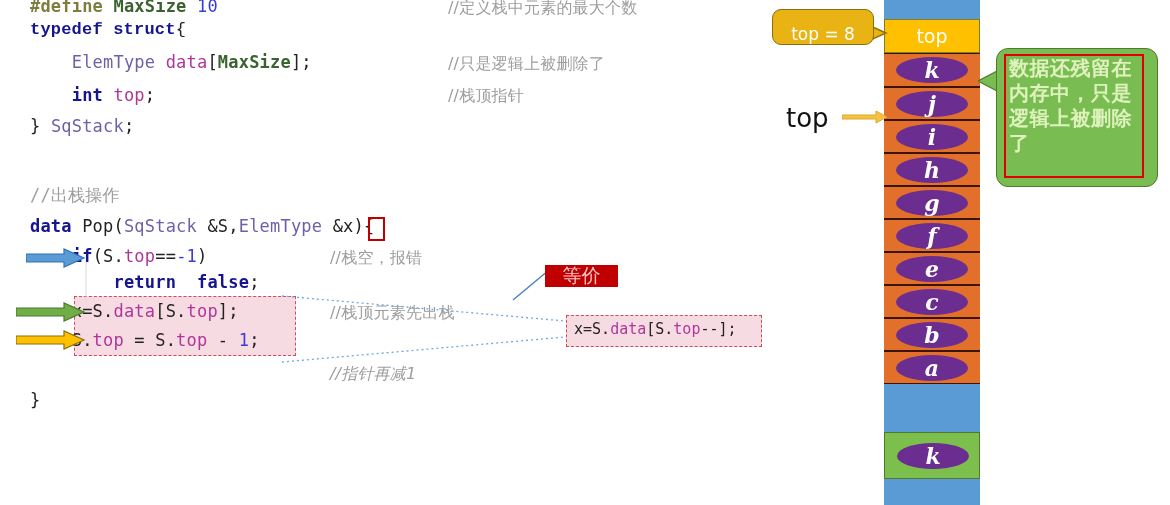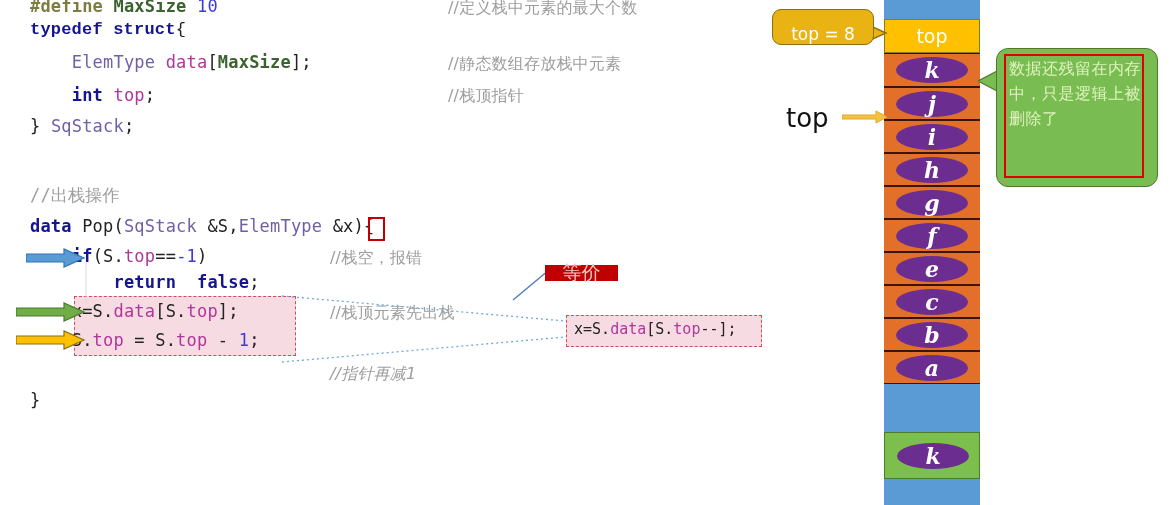--- a/index.html
+++ b/index.html
@@ -45,21 +45,21 @@
     font-family:"DejaVu Sans Mono","Liberation Mono",monospace;
     font-size:15px;white-space:pre;color:#222;
   }
   
   #amp-rect{
     position:absolute;left:368px;top:217px;width:17px;height:24px;
     border:2.2px solid #c00000;box-sizing:border-box;
   }
   
   #equiv-label{
-    position:absolute;left:545px;top:265px;width:73px;height:16px;
+    position:absolute;left:545px;top:265px;width:73px;height:22px;
     background:#c00000;
     display:flex;align-items:center;justify-content:center;
   }
   #equiv-label span{
     color:#f3c6c6;font-size:19px;font-family:"DejaVu Sans","Liberation Sans",sans-serif;
   }
   
   #equiv-leader{
     position:absolute;left:511px;top:268px;width:40px;height:34px;
   }
@@ -117,23 +117,24 @@
     position:absolute;left:996px;top:48px;width:160px;height:137px;
     background:#79bd52;border:1.5px solid #4f7a2e;border-radius:12px;
   }
   #note-tail{position:absolute;left:978px;top:68px;width:22px;height:26px;}
   #note-inner{
     position:absolute;left:1004px;top:54px;width:140px;height:124px;
     border:2.2px solid #e00000;box-sizing:border-box;
   }
   #note-text{
     position:absolute;left:1009px;top:56px;width:132px;
-    color:#dff2bd;font-size:16px;line-height:25px;
+    color:#dff2bd;font-size:20px;line-height:25px;
     font-family:"DejaVu Sans","Liberation Sans",sans-serif;
     letter-spacing:.5px;
+    font-weight:bold;
   }
 </style>
 </head>
 <body>
 
 <div id="code-panel">
 
   <div id="pink-highlight"></div>
 
   <div class="code-line" style="left:30px;top:-4px;"><span class="mac">#define </span><span class="macn">MaxSize</span><span class="pl"> </span><span class="num">10</span></div>
@@ -143,21 +144,21 @@
   <div class="code-line" style="left:30px;top:116px;"><span class="pl">} </span><span class="tp">SqStack</span><span class="pl">;</span></div>
   <div class="code-line" style="left:30px;top:185px;"><span class="cmt-mono">//出栈操作</span></div>
   <div class="code-line" style="left:30px;top:216px;"><span class="kw">data</span><span class="pl"> </span><span class="fn">Pop</span><span class="pl">(</span><span class="tp">SqStack</span><span class="pl"> &amp;S,</span><span class="tp">ElemType</span><span class="pl"> &amp;x){</span></div>
   <div class="code-line" style="left:30px;top:246px;"><span class="pl">    </span><span class="kw">if</span><span class="pl">(S.</span><span class="mem">top</span><span class="pl">==</span><span class="num">-1</span><span class="pl">)</span></div>
   <div class="code-line" style="left:30px;top:272px;"><span class="pl">        </span><span class="kw">return  false</span><span class="pl">;</span></div>
   <div class="code-line" style="left:30px;top:301px;"><span class="pl">    x=S.</span><span class="mem">data</span><span class="pl">[S.</span><span class="mem">top</span><span class="pl">];</span></div>
   <div class="code-line" style="left:30px;top:330px;"><span class="pl">    S.</span><span class="mem">top</span><span class="pl"> = S.</span><span class="mem">top</span><span class="pl"> - </span><span class="num">1</span><span class="pl">;</span></div>
   <div class="code-line" style="left:30px;top:390px;"><span class="pl">}</span></div>
 
   <div class="code-line cmt" style="left:448px;top:-2px;">//定义栈中元素的最大个数</div>
-  <div class="code-line cmt" style="left:448px;top:54px;">//静态数组存放栈中元素</div>
+  <div class="code-line cmt" style="left:448px;top:54px;">//只是逻辑上被删除了</div>
   <div class="code-line cmt" style="left:448px;top:86px;">//栈顶指针</div>
   <div class="code-line cmt" style="left:330px;top:248px;">//栈空，报错</div>
   <div class="code-line cmt" style="left:330px;top:303px;">//栈顶元素先出栈</div>
   <div class="code-line cmt" style="left:330px;top:332px;font-style:italic;margin-top:32px;">//指针再减1</div>
 
   <div id="amp-rect"></div>
 
   <svg id="dotted-conns" viewBox="0 0 300 78">
     <line x1="2" y1="8" x2="296" y2="34" stroke="#6fa8dc" stroke-width="1.3" stroke-dasharray="2,3"></line>
     <line x1="2" y1="74" x2="296" y2="48" stroke="#6fa8dc" stroke-width="1.3" stroke-dasharray="2,3"></line>

